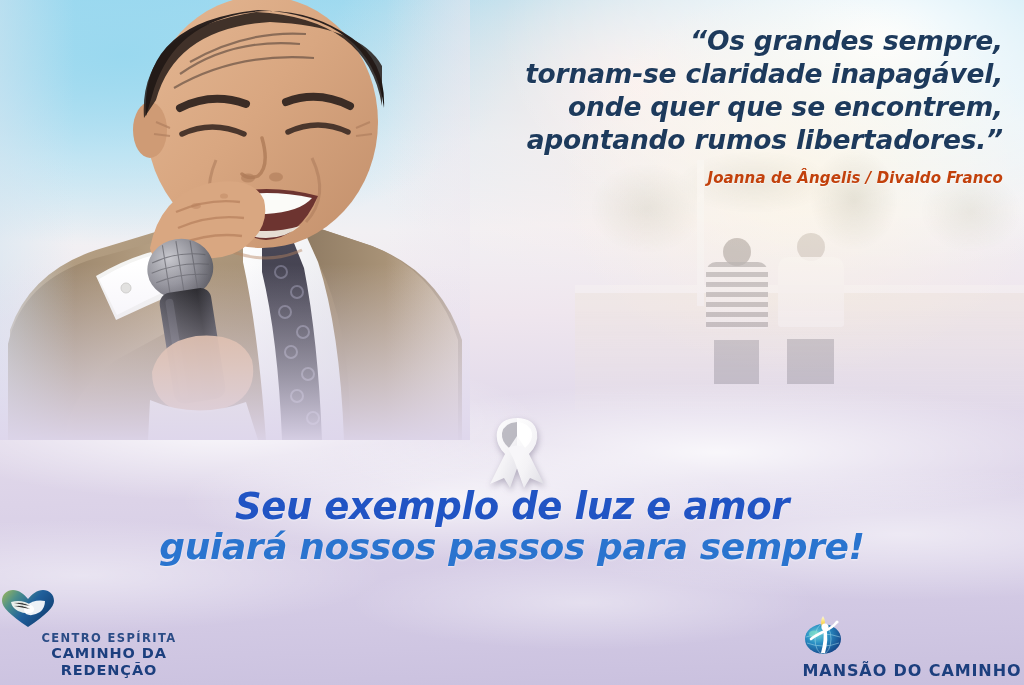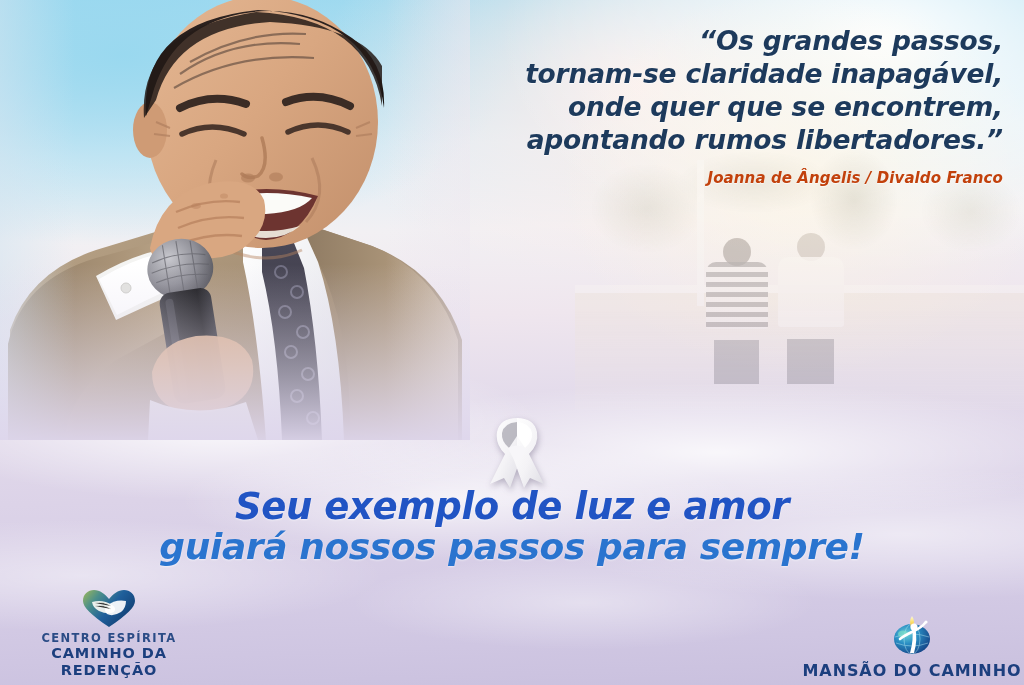--- a/index.html
+++ b/index.html
@@ -176,21 +176,21 @@
     text-shadow:0 1px 2px rgba(255,255,255,0.55);
   }
   .hl1 { font-size:39px; line-height:40px; color:#1f35ad; }
   .hl2 { font-size:37px; line-height:38px; color:#2154c4; margin-top:2px; }
   .hl3 { font-size:36px; line-height:38px; color:#2a74cf; margin-top:2px; }
 
   
   .logo {
     position:absolute;
     bottom:6px;
-    display:flex; flex-direction:column; align-items:center;
+    display:flex; flex-direction:column; 
   }
   .logo-left  { left:0px;  width:218px; }
   .logo-right { right:0px; width:224px; }
 
   .logo-mark { width:56px; height:40px; }
   .logo-mark svg { display:block; width:100%; height:100%; }
   .logo-mark-right { width:46px; height:44px; }
 
   .logo-text { text-align:center; margin-top:3px; }
   .logo-l1 {
@@ -384,21 +384,21 @@
         <path d="M170 356 Q204 346 238 352"></path>
         <path d="M170 372 Q206 362 242 368"></path>
       </g>
 
       <path d="M150 400 Q196 420 246 402 L258 440 L148 440 Z" fill="#f3f3f1" opacity="0.9"></path>
     </svg>
     <div class="portrait-fade"></div>
   </div>
 
   <div class="quote">
-    <div class="quote-line">“Os grandes passos,</div>
+    <div class="quote-line">“Os grandes sempre,</div>
     <div class="quote-line">tornam-se claridade inapagável,</div>
     <div class="quote-line">onde quer que se encontrem,</div>
     <div class="quote-line">apontando rumos libertadores.”</div>
     <div class="quote-attr">Joanna de Ângelis / Divaldo Franco</div>
   </div>
 
   <div class="ribbon">
     <svg viewBox="0 0 66 80" xmlns="http://www.w3.org/2000/svg">
       <defs>
         <linearGradient id="ribG" x1="0" y1="0" x2="1" y2="1">

